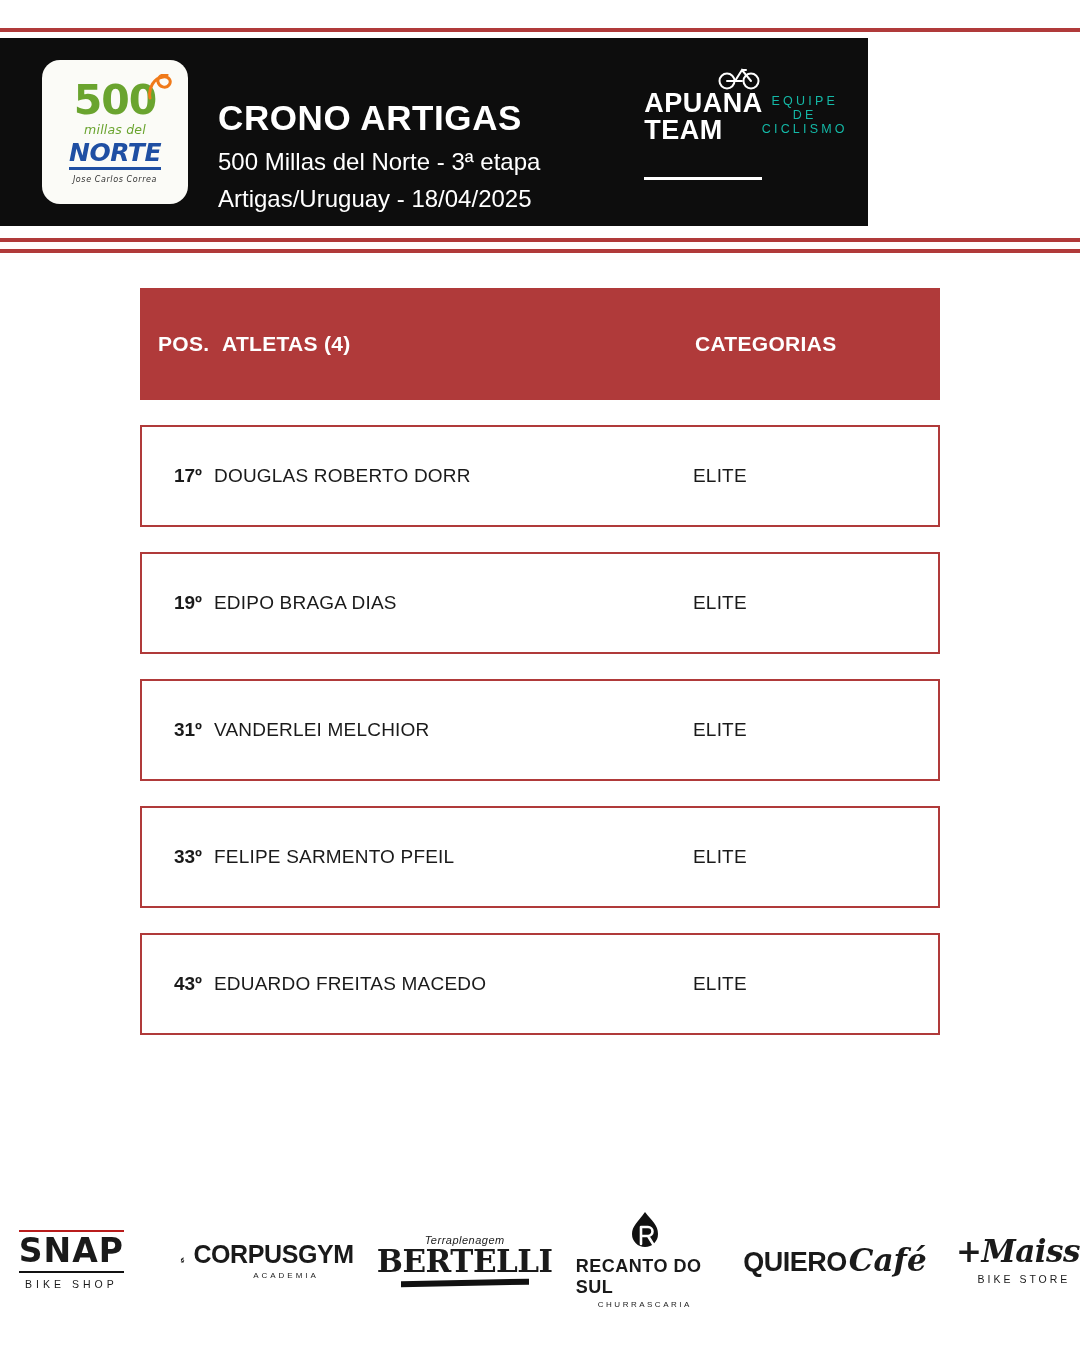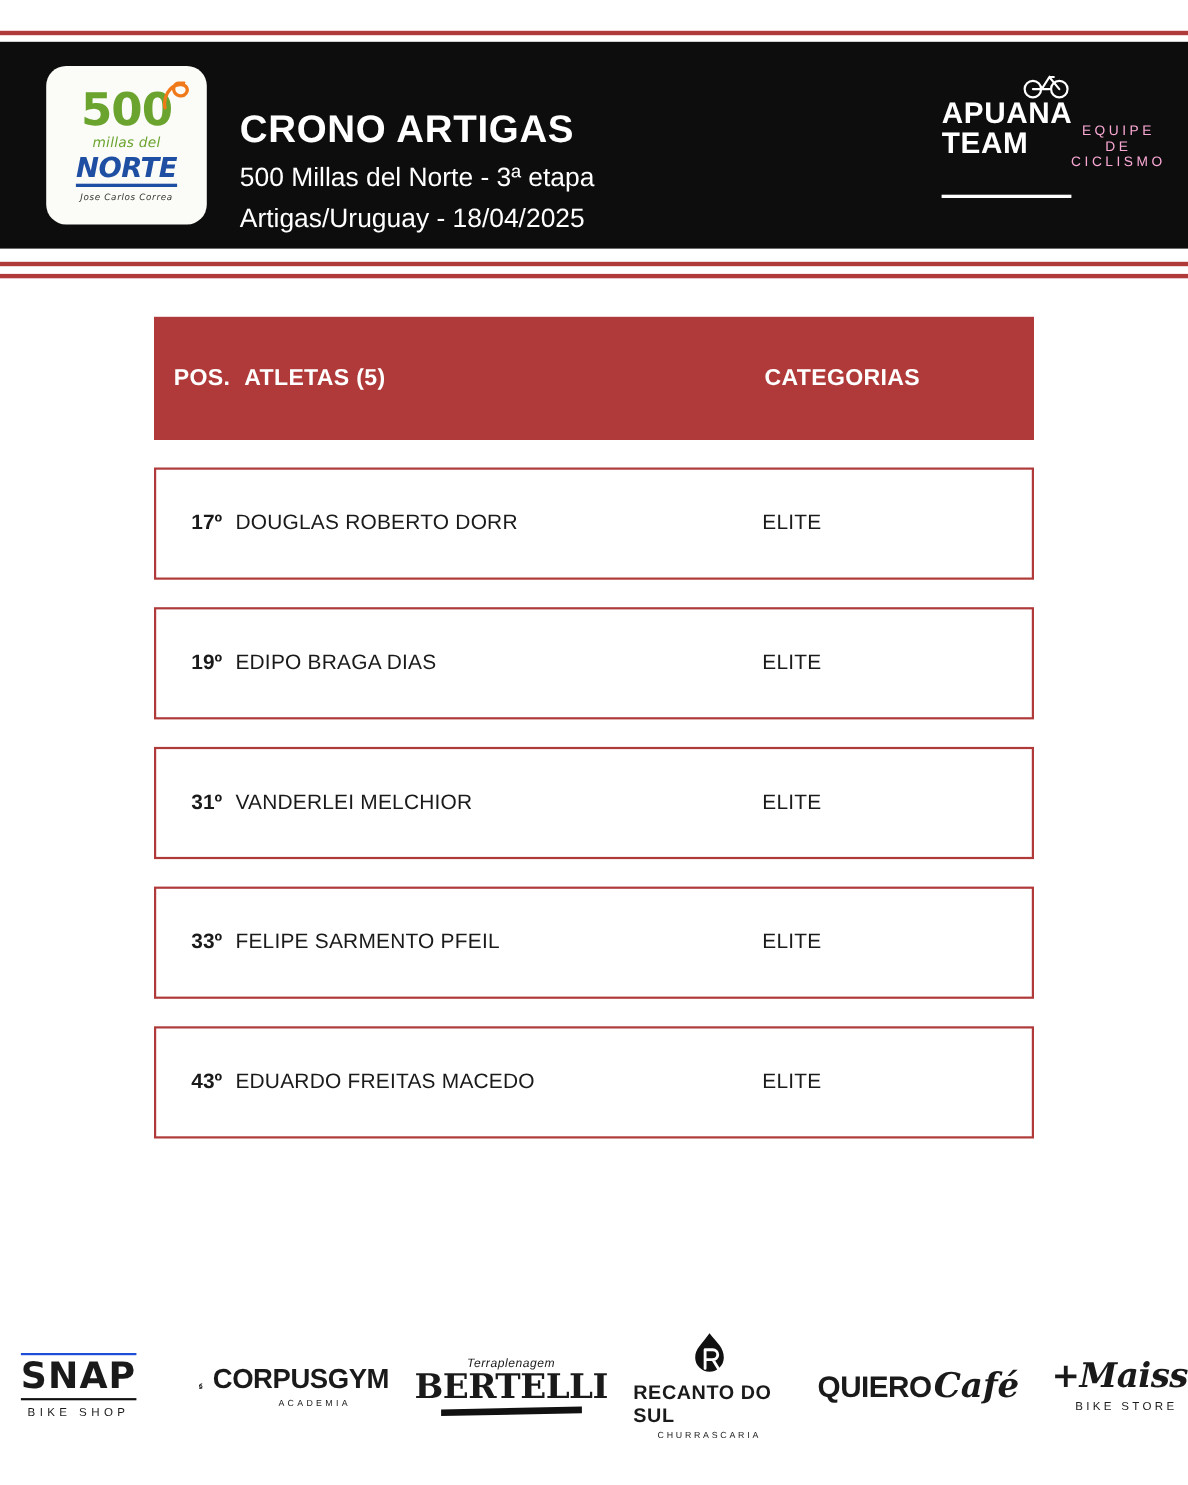--- a/index.html
+++ b/index.html
@@ -45,21 +45,21 @@
     width: 1080px;
     height: 4px;
     background: #b03a3a;
   }
 
   
   .header {
     position: absolute;
     left: 0;
     top: 38px;
-    width: 1080px;
+    width: 868px;
     height: 188px;
     background: #0d0d0d;
     box-sizing: border-box;
     display: flex;
     align-items: center;
   }
 
   
   .event-logo {
     position: absolute;
@@ -177,24 +177,24 @@
     font-weight: bold;
     letter-spacing: 0.5px;
     line-height: 1;
   }
   .team-bike {
     position: absolute;
     right: 2px;
     top: -26px;
   }
   .team-sub {
-    color: #f9a8d4;
+    color: #14b8a6;
     font-size: 12.5px;
     letter-spacing: 3.2px;
-    margin-top: 22px;
+    margin-top: 4px;
     text-align: center;
   }
 
   
   .table-wrap {
     position: absolute;
     left: 140px;
     top: 288px;
     width: 800px;
   }
@@ -271,21 +271,21 @@
   }
 
   .sp-snap {
     width: 160px;
   }
   .sp-snap .sp-main {
     font-family: "DejaVu Sans", sans-serif;
     font-size: 33px;
     font-weight: bold;
     letter-spacing: 1px;
-    border-top: 2px solid #1d4ed8;
+    border-top: 2px solid #b91c1c;
     border-bottom: 2px solid #111;
     padding: 2px 0;
     line-height: 1.05;
   }
   .sp-snap .sp-sub {
     font-size: 10.5px;
     letter-spacing: 4px;
     margin-top: 5px;
   }
 
@@ -420,21 +420,21 @@
         <div class="team-name">APUANA TEAM</div>
       </div>
       <div class="team-sub">EQUIPE DE CICLISMO</div>
     </div>
   </div>
 
   <div class="table-wrap">
 
     <div class="table-head">
       <div class="th-pos">POS.</div>
-      <div class="th-atletas">ATLETAS (5)</div>
+      <div class="th-atletas">ATLETAS (4)</div>
       <div class="th-categorias">CATEGORIAS</div>
     </div>
 
     <div class="row">
       <div class="cell-pos">17º</div>
       <div class="cell-name">DOUGLAS ROBERTO DORR</div>
       <div class="cell-cat">ELITE</div>
     </div>
 
     <div class="row">

